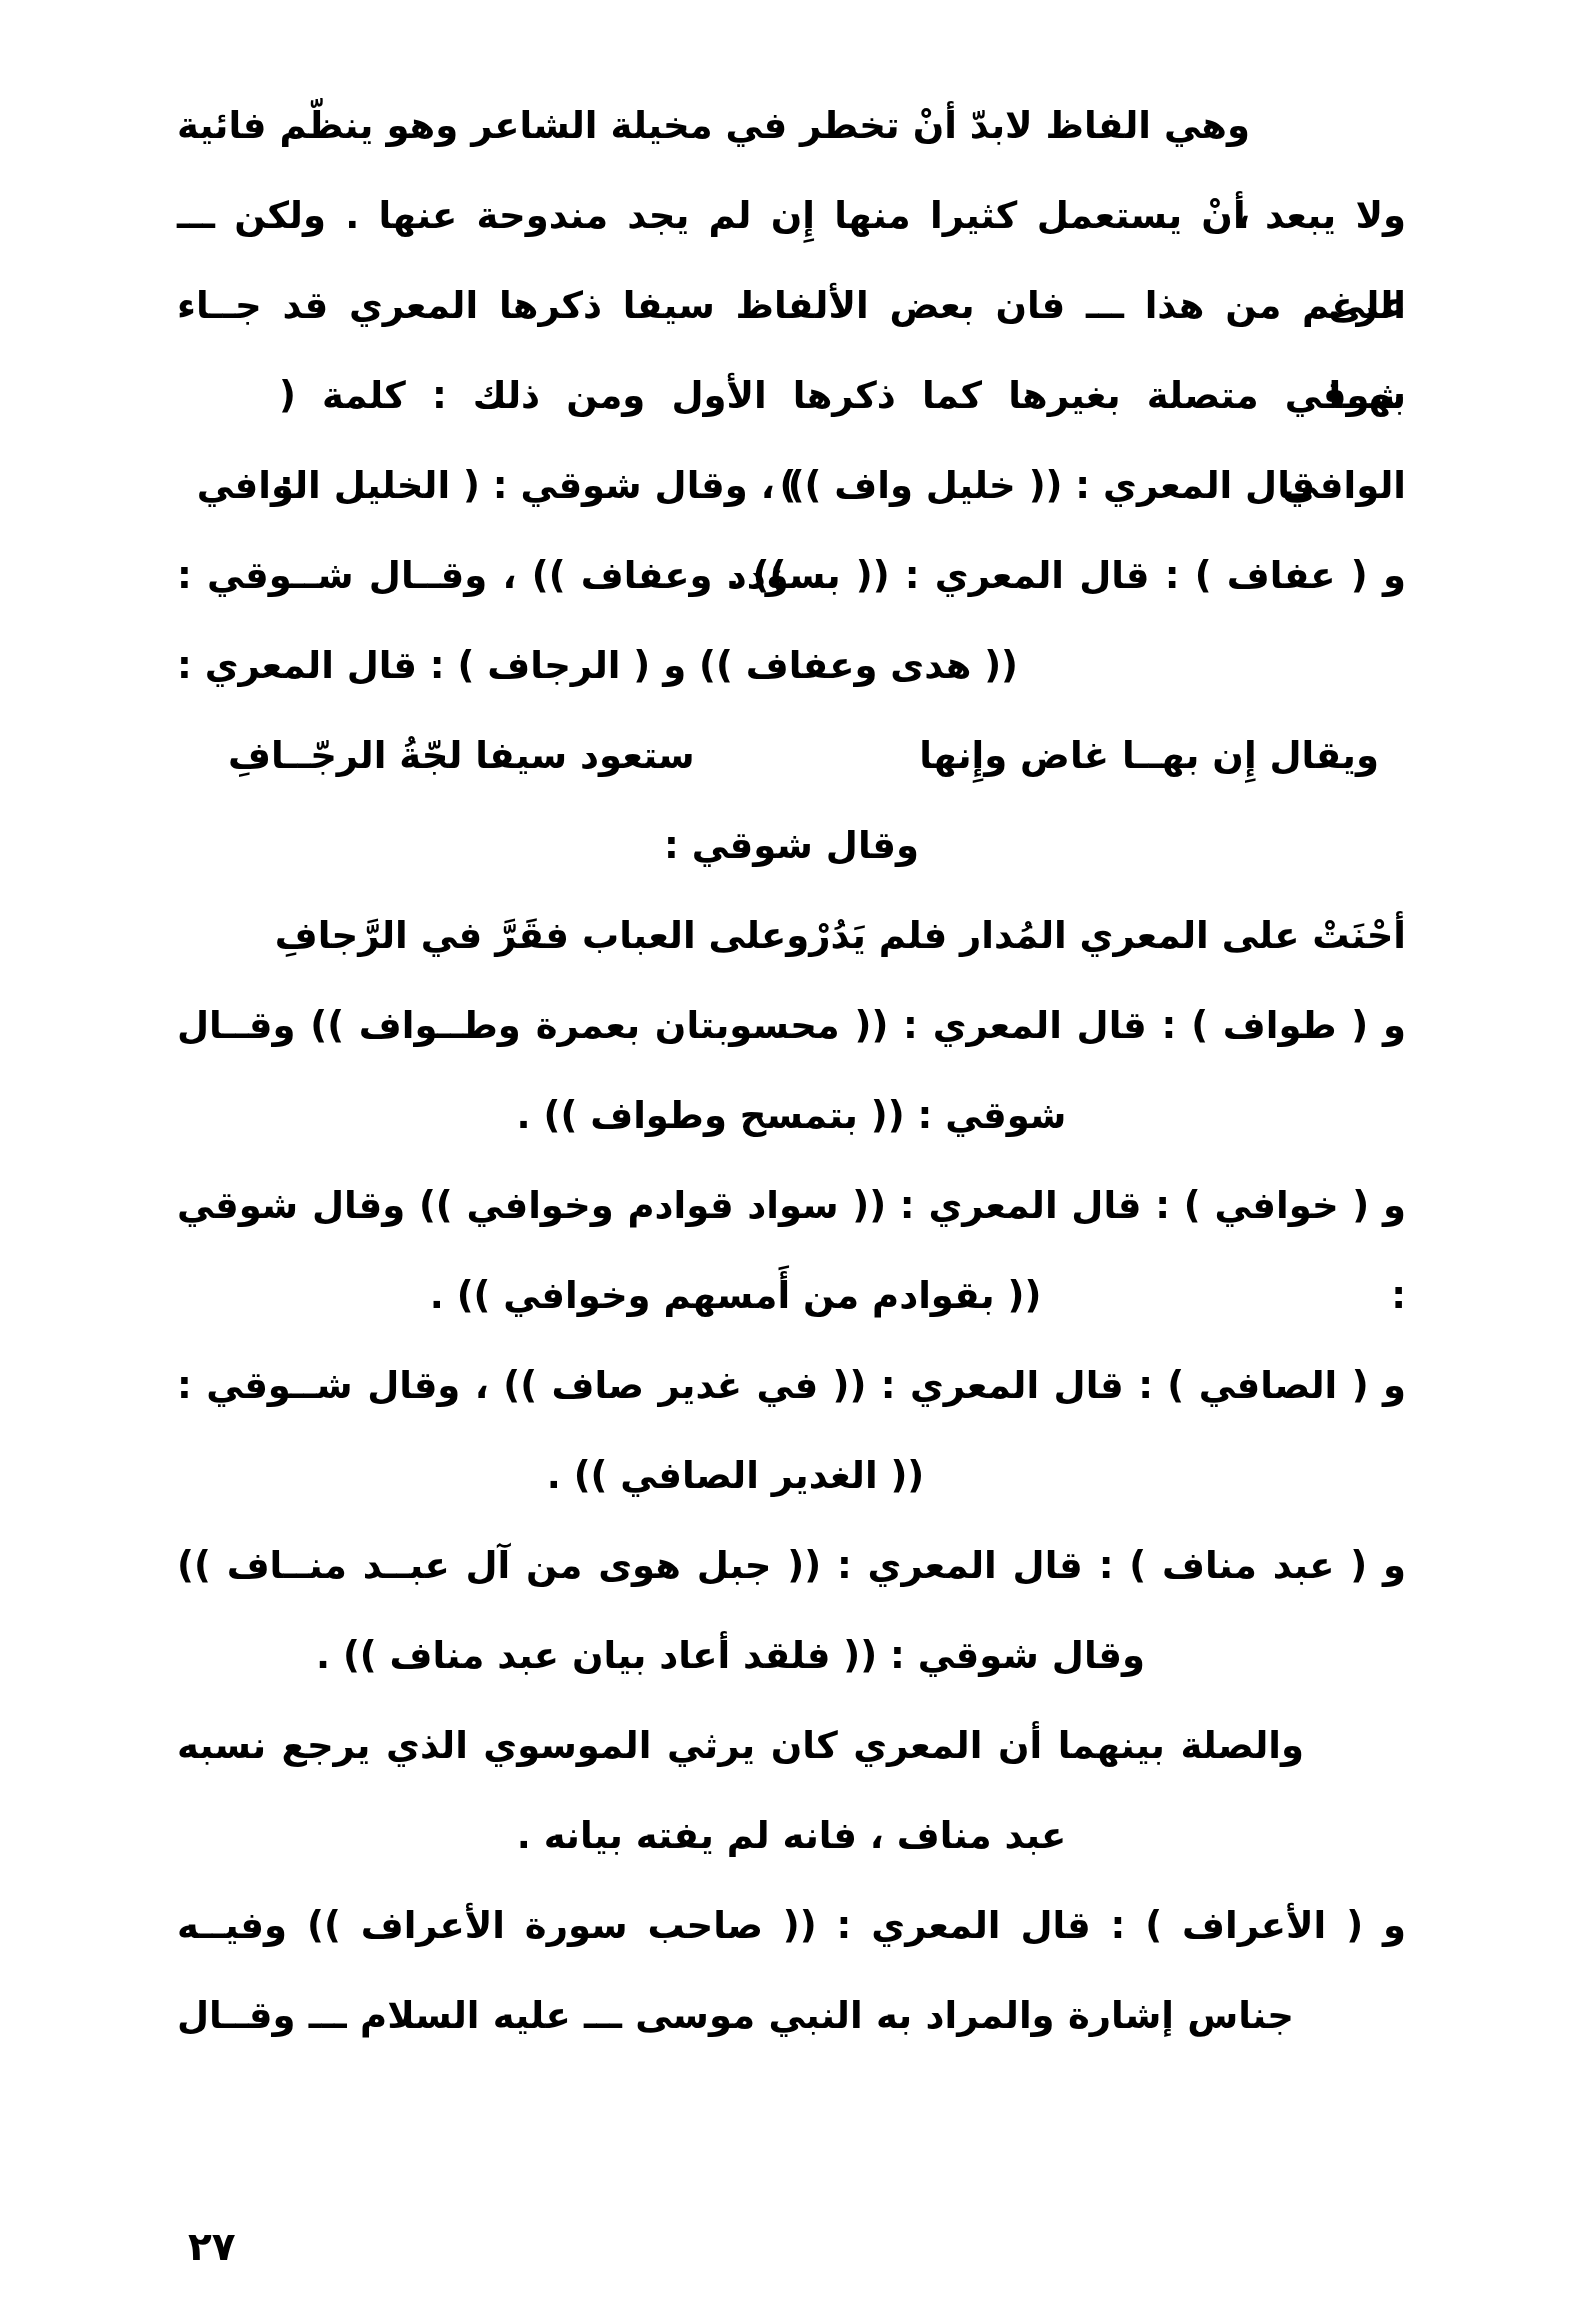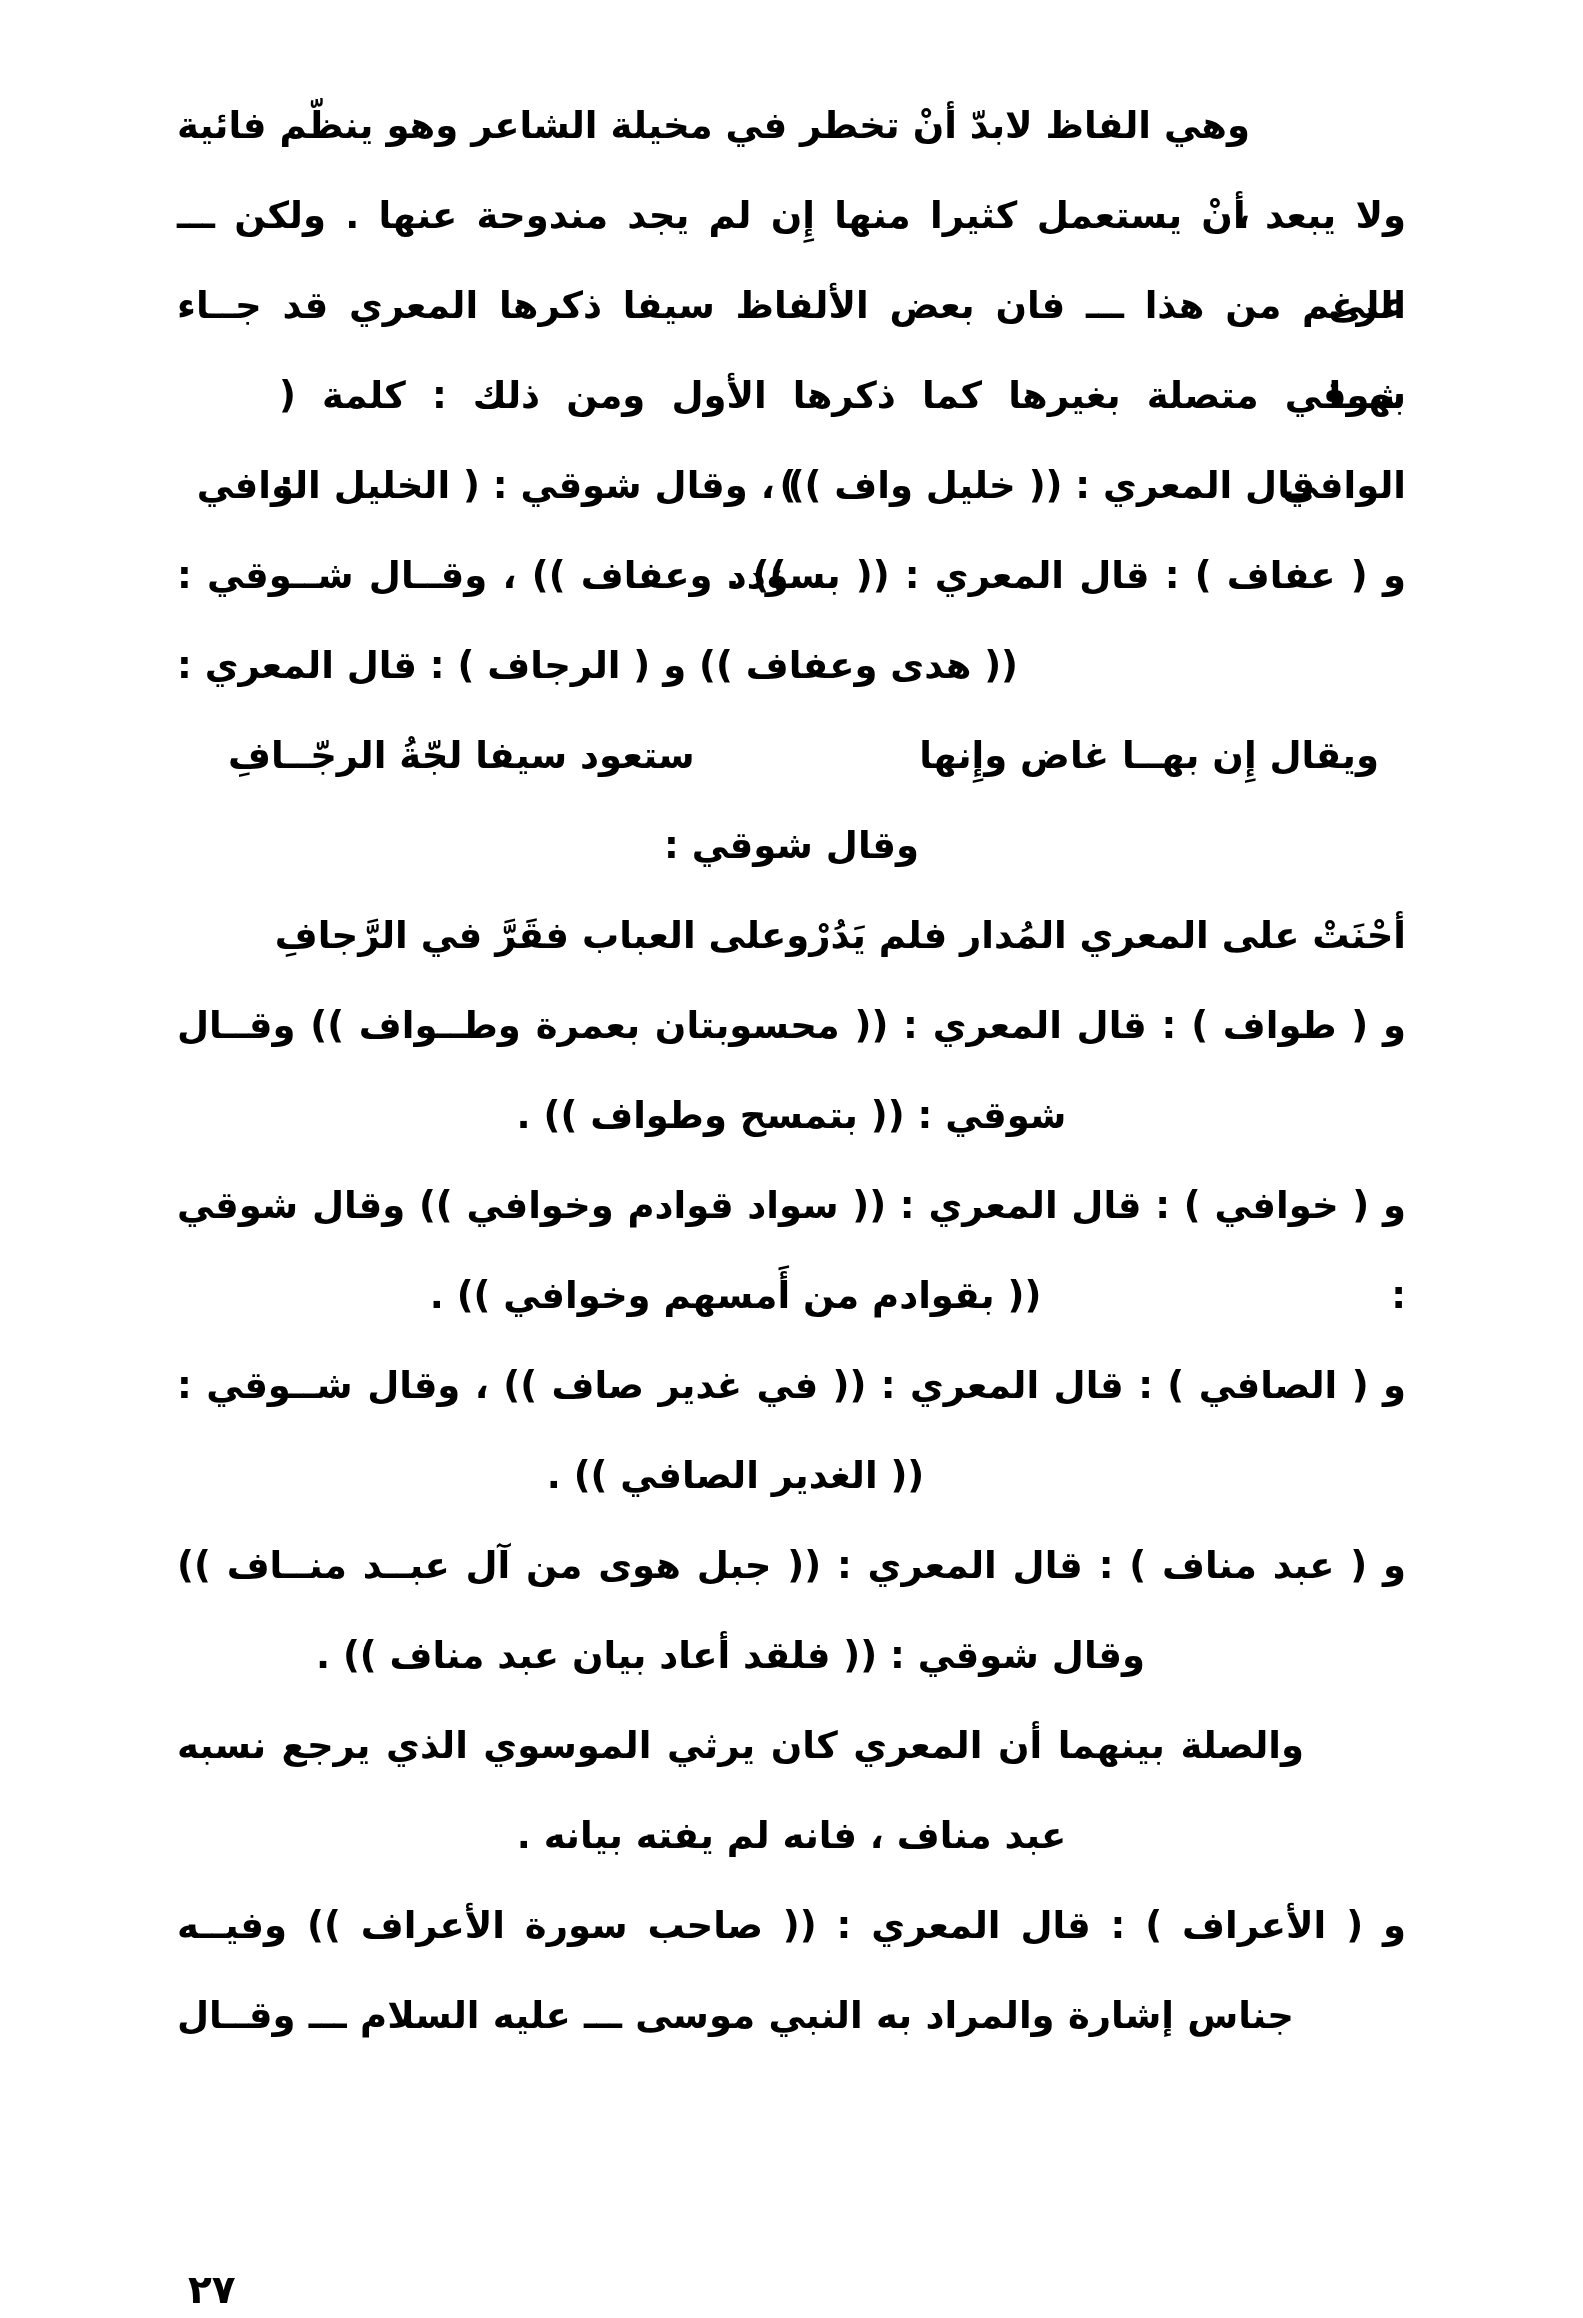--- a/index.html
+++ b/index.html
@@ -18,21 +18,21 @@
     height:90px;line-height:90px;font-size:37px;
     letter-spacing:0;
   }
   .l-justify{text-align:justify;text-align-last:justify;}
   .l-right{text-align:center;}
   .l-center{text-align:left;}
   .verse{display:flex;justify-content:space-between;align-items:center;}
   .verse span{white-space:nowrap;}
   .page-number{
     position:absolute;top:2224px;left:188px;
-    font-size:39px;line-height:45px;direction:rtl;margin-top:43px;
+    font-size:39px;line-height:45px;direction:rtl;
   }
 </style>
 </head>
 <body>
 
 <div class="page">
 
   <div class="text-block">
 
     <div class="line l-justify" style="padding-right:156px;">وهي الفاظ لابدّ أنْ تخطر في مخيلة الشاعر وهو ينظّم فائية ،</div>

